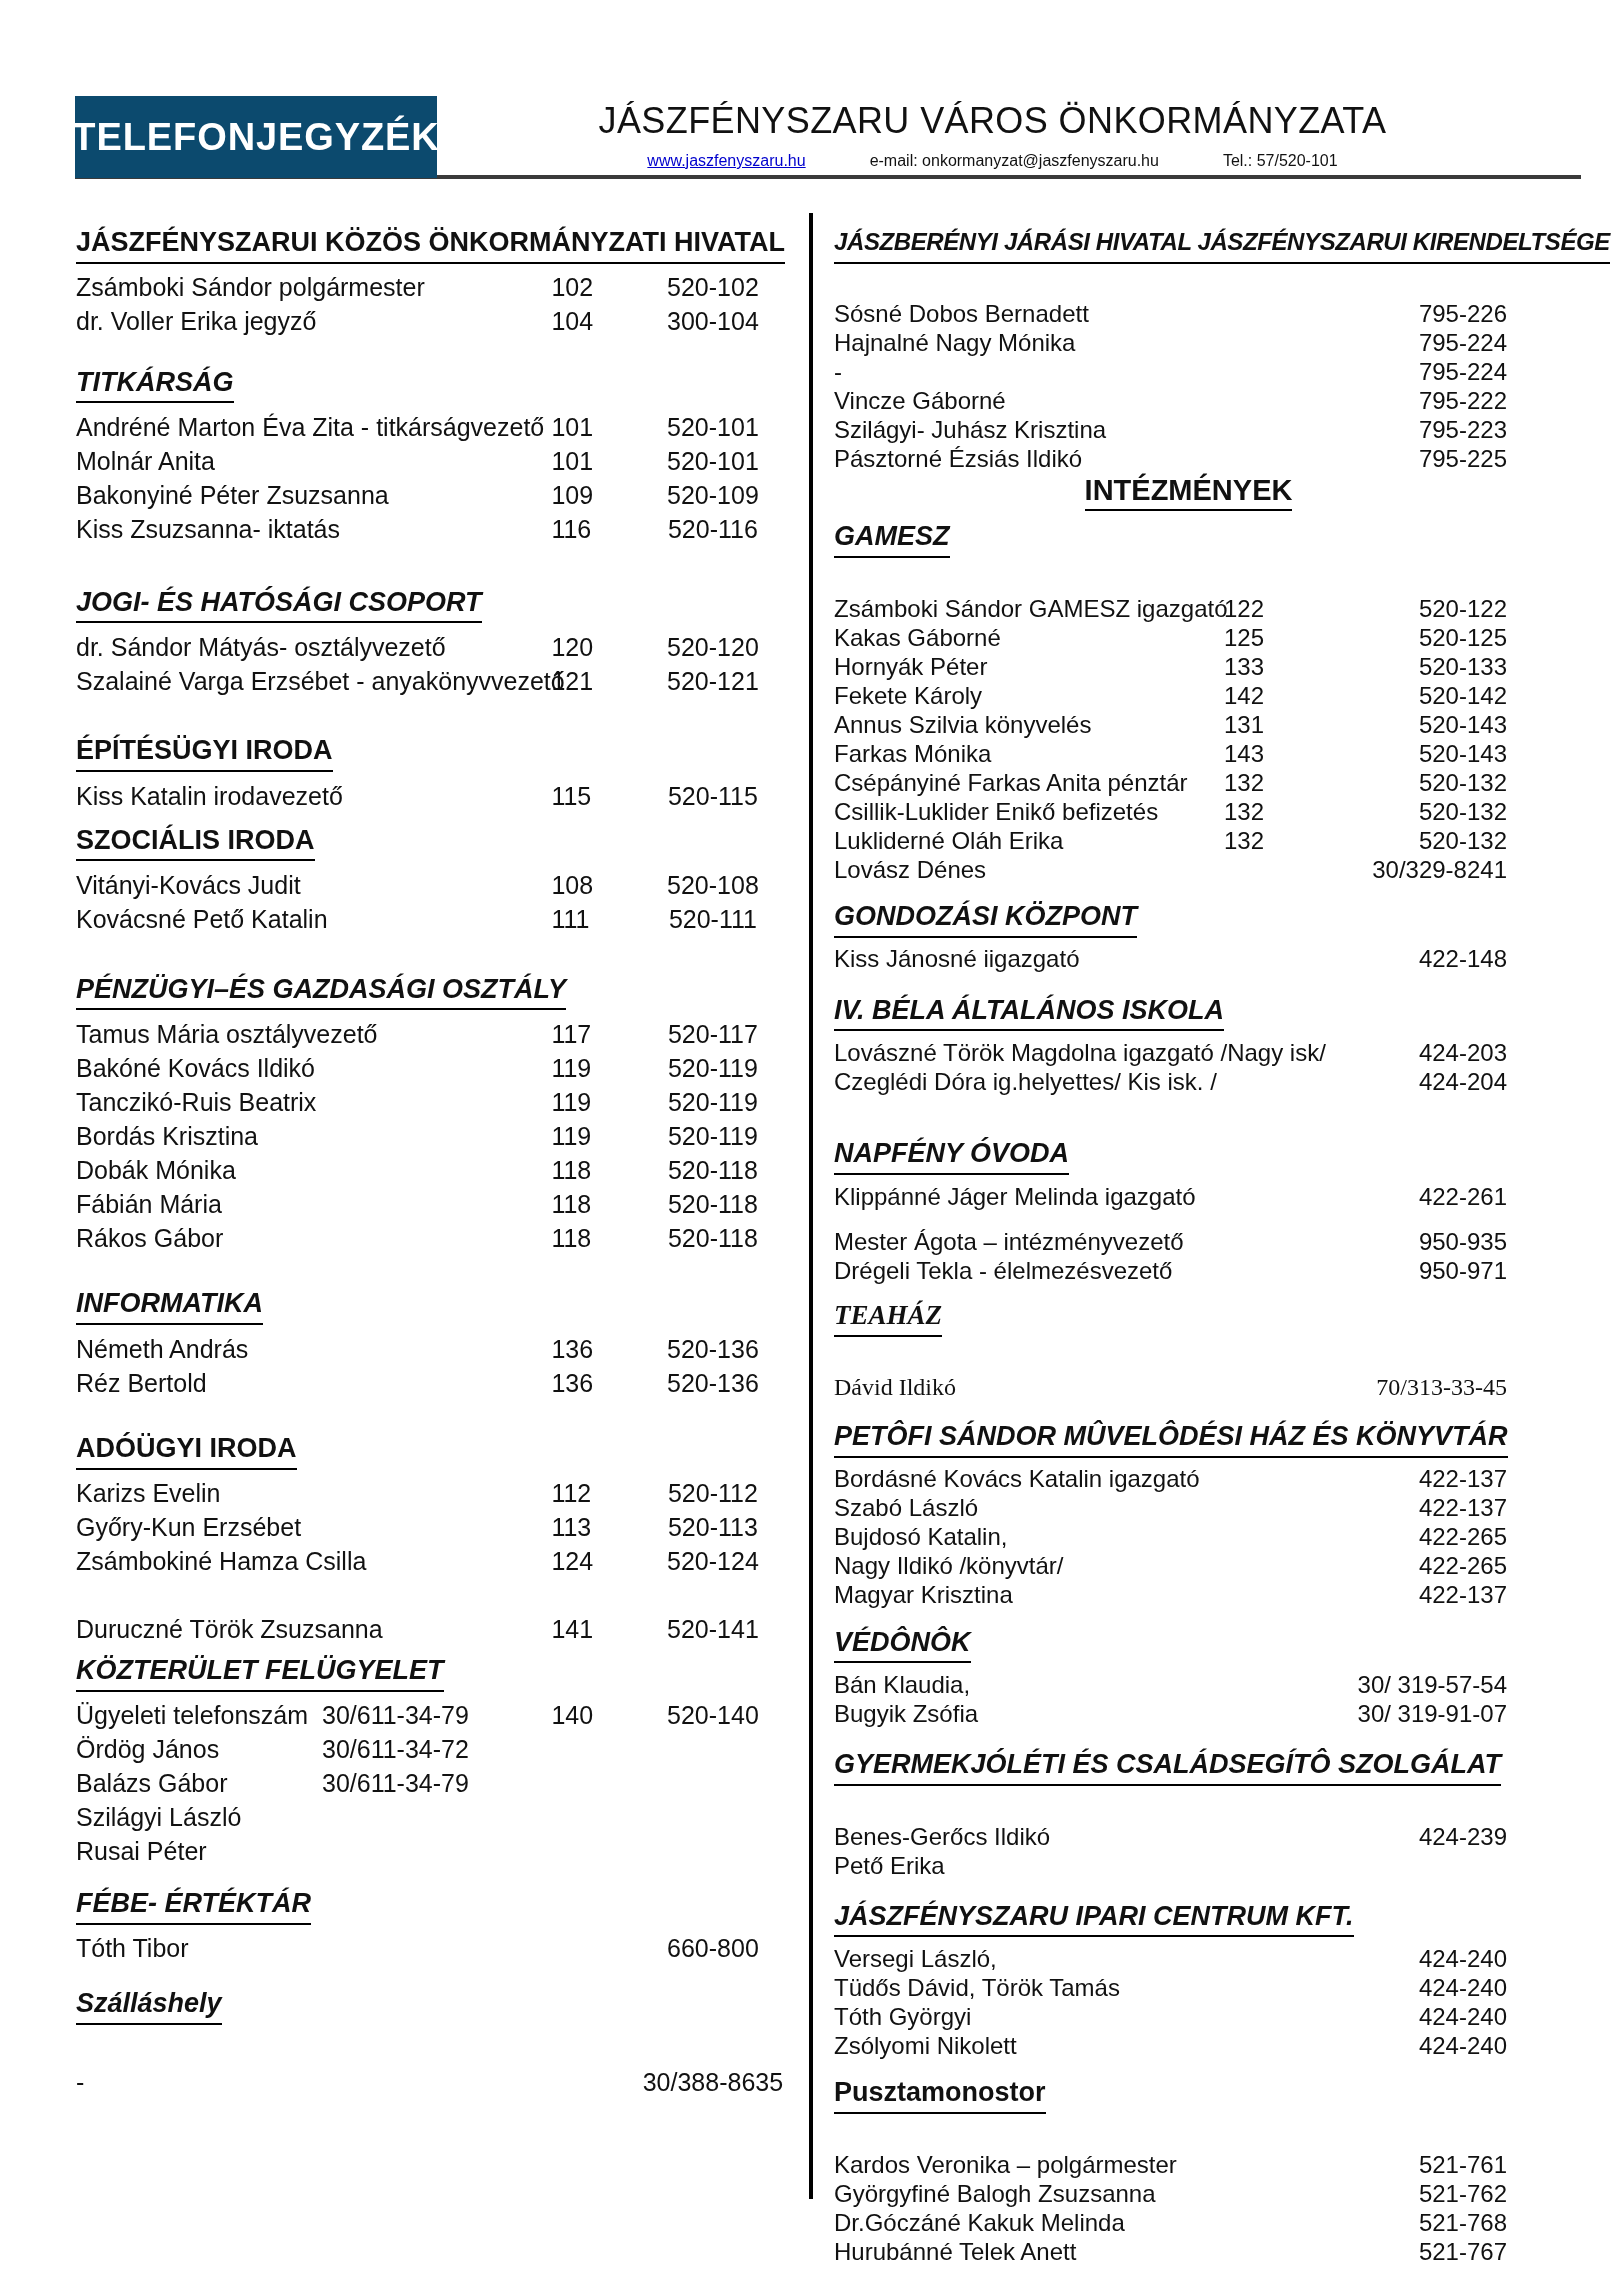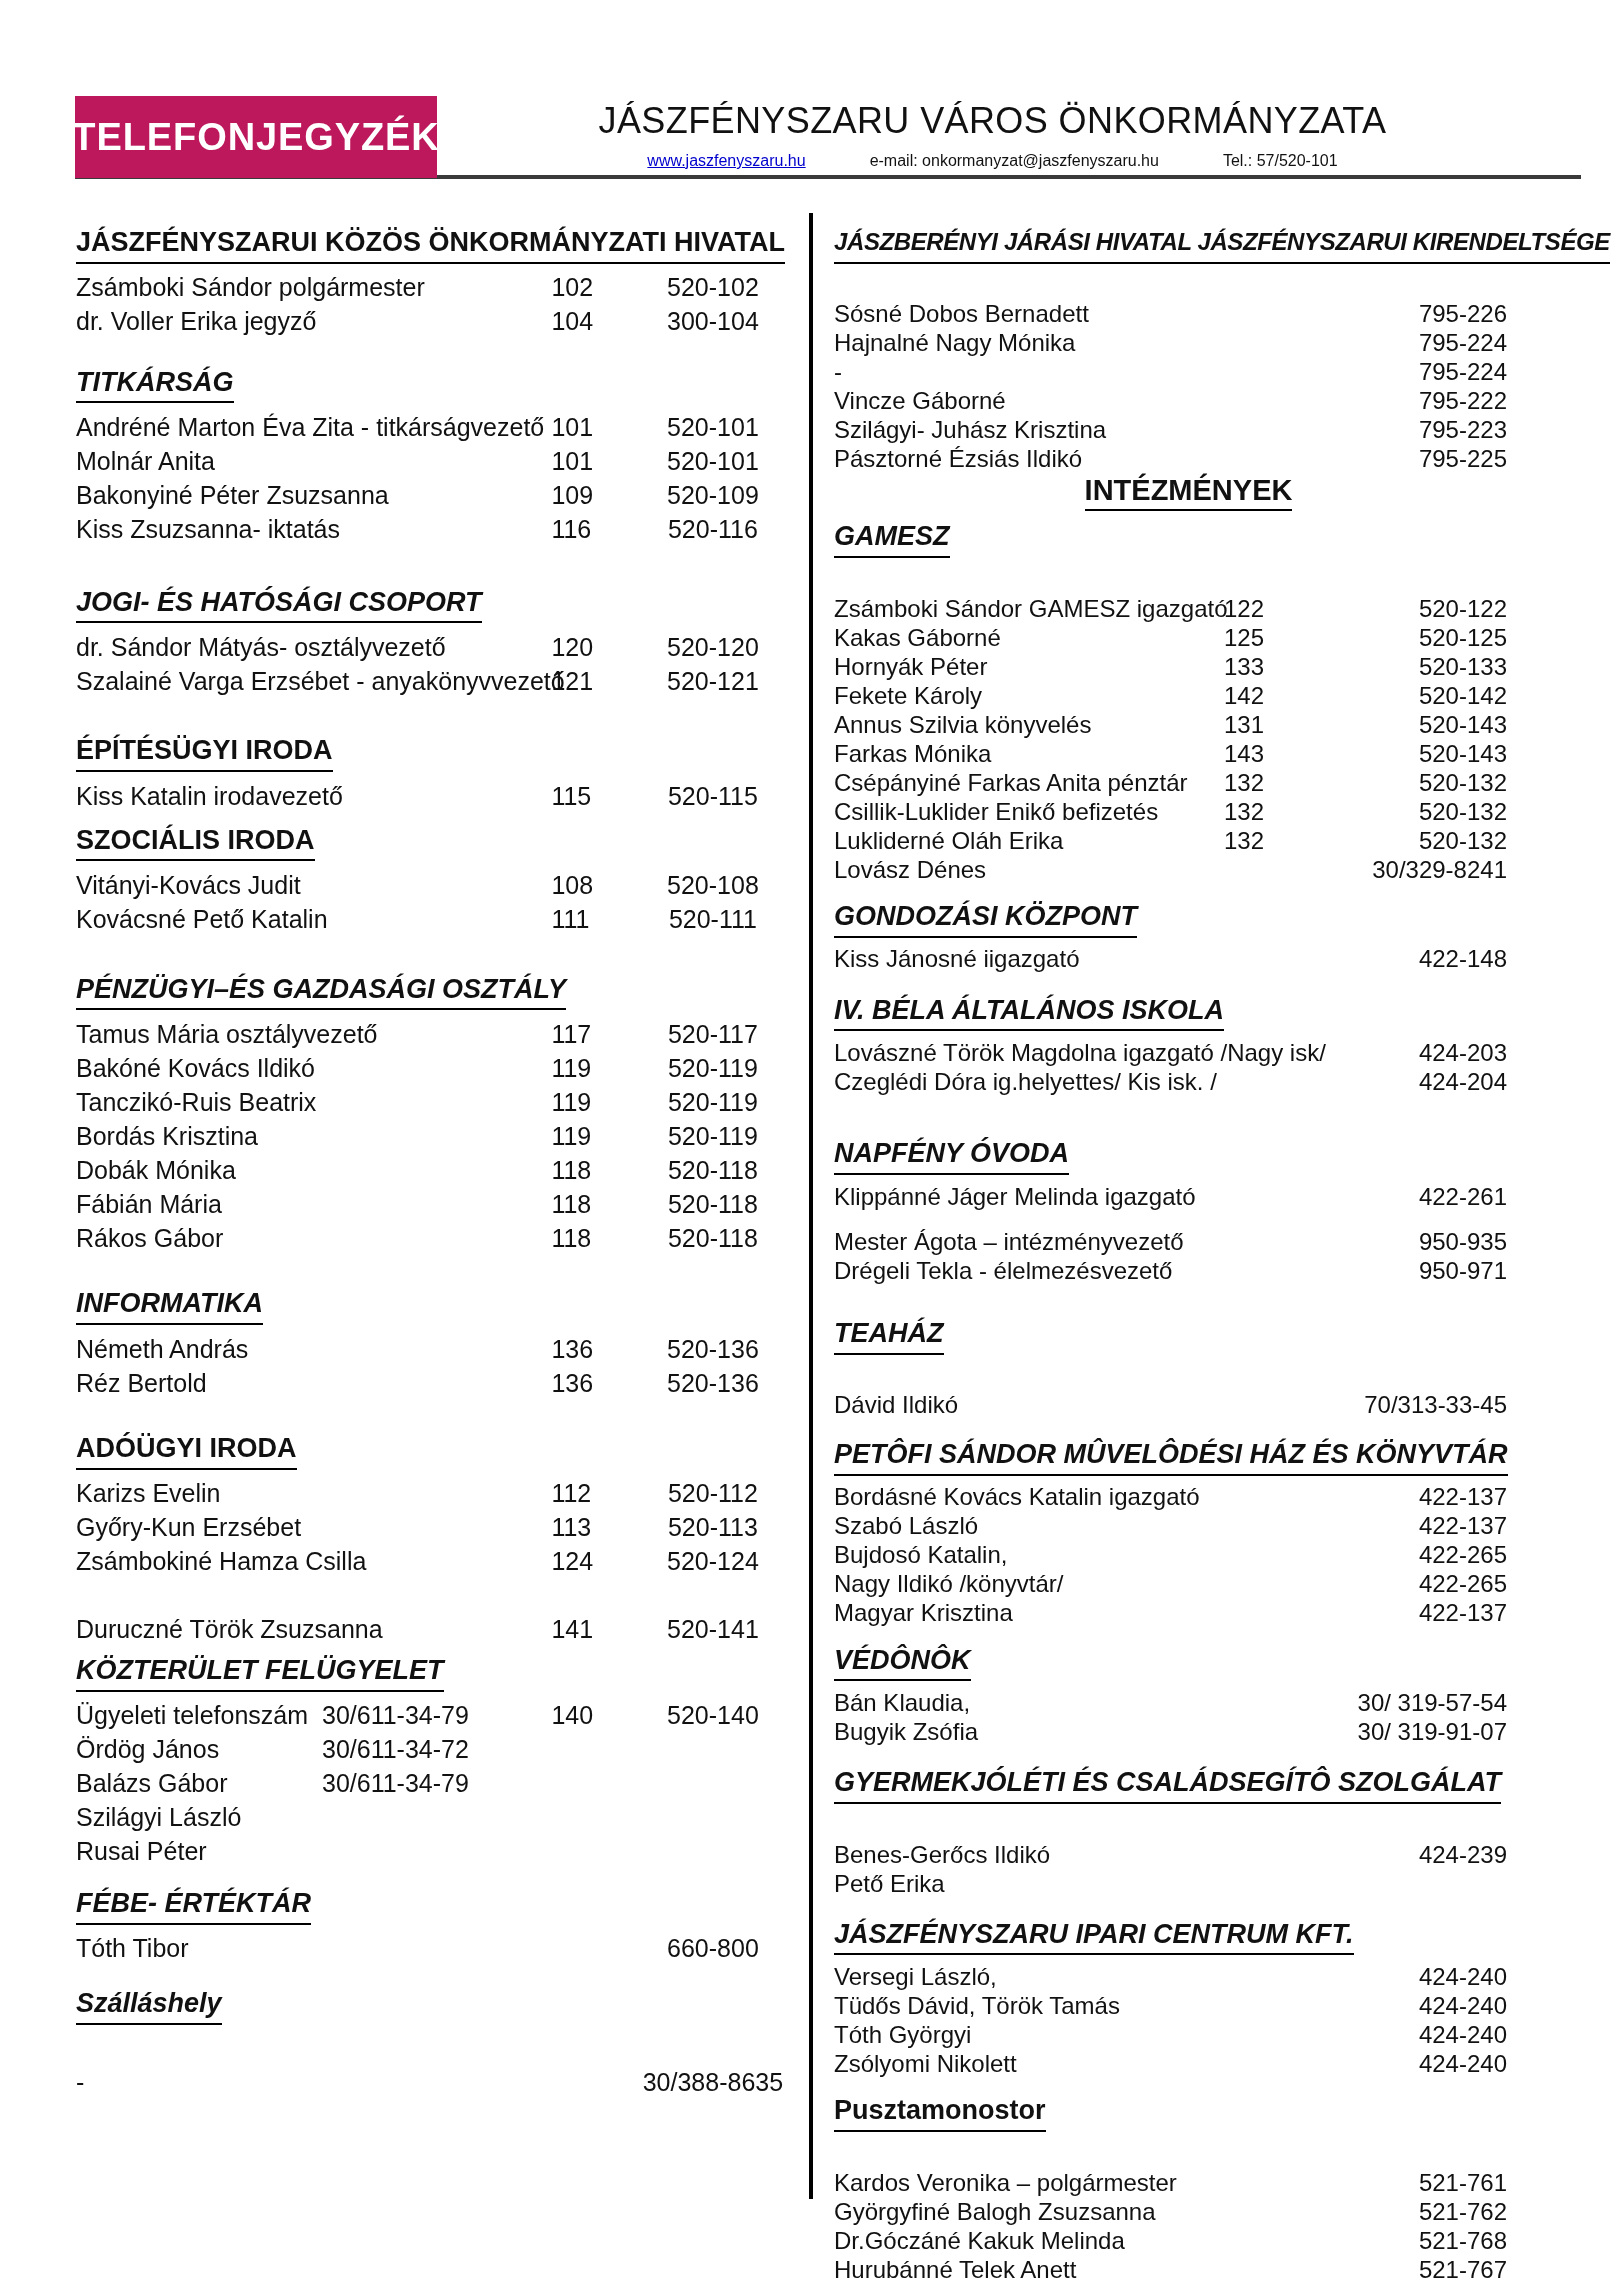--- a/index.html
+++ b/index.html
@@ -53,21 +53,21 @@
   .c-extra{flex:none;}
   .lrow .c-ext{width:90px;flex:none;}
   .lrow .c-phone{width:143px;flex:none;text-align:center;padding-right:3.6px;}
   .rrow .c-ext{width:95px;flex:none;}
   .rrow .c-phone{width:188px;flex:none;text-align:right;padding-right:36px;}
 </style>
 </head>
 <body>
 
 <div class="hr-line"></div>
-<div class="badge" id="badge" style="background: #be185d;">TELEFONJEGYZÉK</div>
+<div class="badge" id="badge" style="background: #0c4a6e;">TELEFONJEGYZÉK</div>
 <div class="hdr-title">JÁSZFÉNYSZARU VÁROS ÖNKORMÁNYZATA</div>
 <div class="hdr-sub">
   <span class="weblink" id="weblink" style="color: rgb(0, 0, 205);">www.jaszfenyszaru.hu</span>
   <span>e-mail: onkormanyzat@jaszfenyszaru.hu</span>
   <span>Tel.: 57/520-101</span>
 </div>
 
 <div class="vdivider"></div>
 
 <div class="col col-left" id="col-left">
@@ -528,21 +528,21 @@
         <span class="c-phone">950-935</span>
       </div>
       <div class="rrow">
         <span class="c-name">
           <span class="nm">Drégeli Tekla - élelmezésvezető</span>
         </span>
         <span class="c-ext"></span>
         <span class="c-phone">950-971</span>
       </div>
     </div>
-    <div class="section" style="margin-top: 32px;">
+    <div class="section" style="margin-top: 14px; font-family: Liberation Serif, serif;">
       <div class="heading-row"><span class="hu it">TEAHÁZ</span></div>
       <div class="rrow">
         <span class="c-name">
           <span class="nm"></span>
         </span>
         <span class="c-ext"></span>
         <span class="c-phone"></span>
       </div>
       <div class="rrow">
         <span class="c-name">

